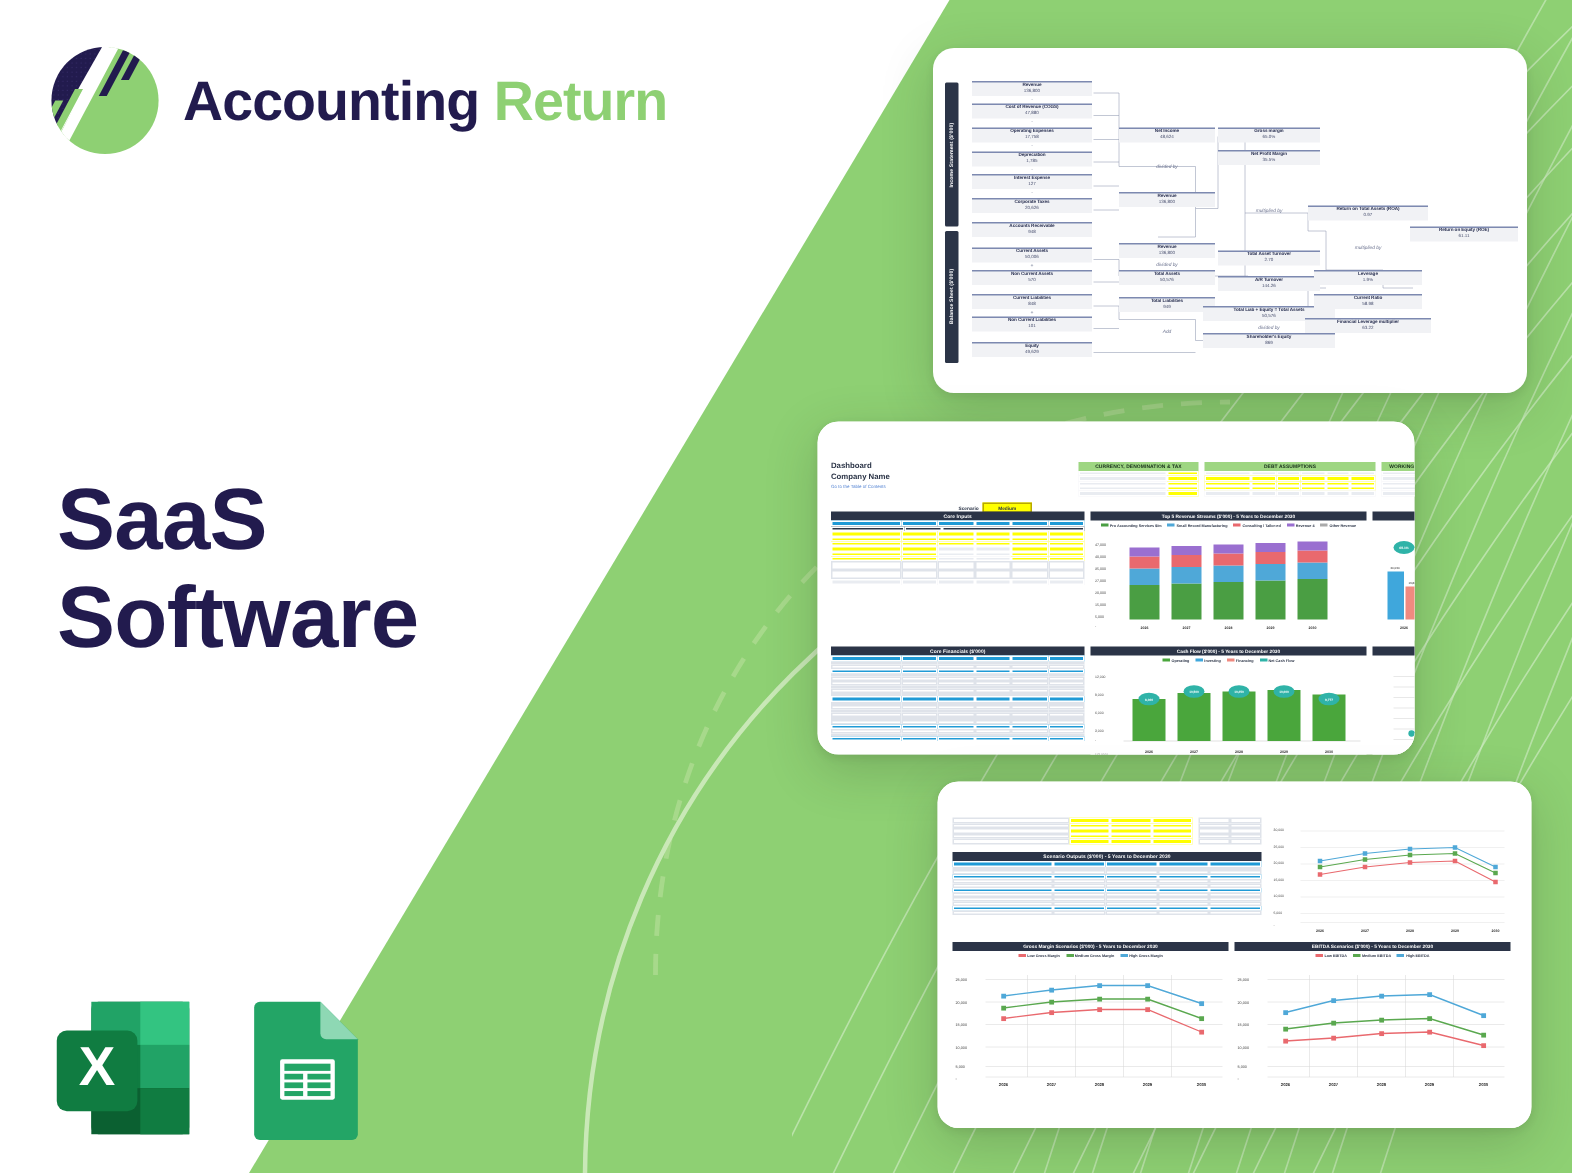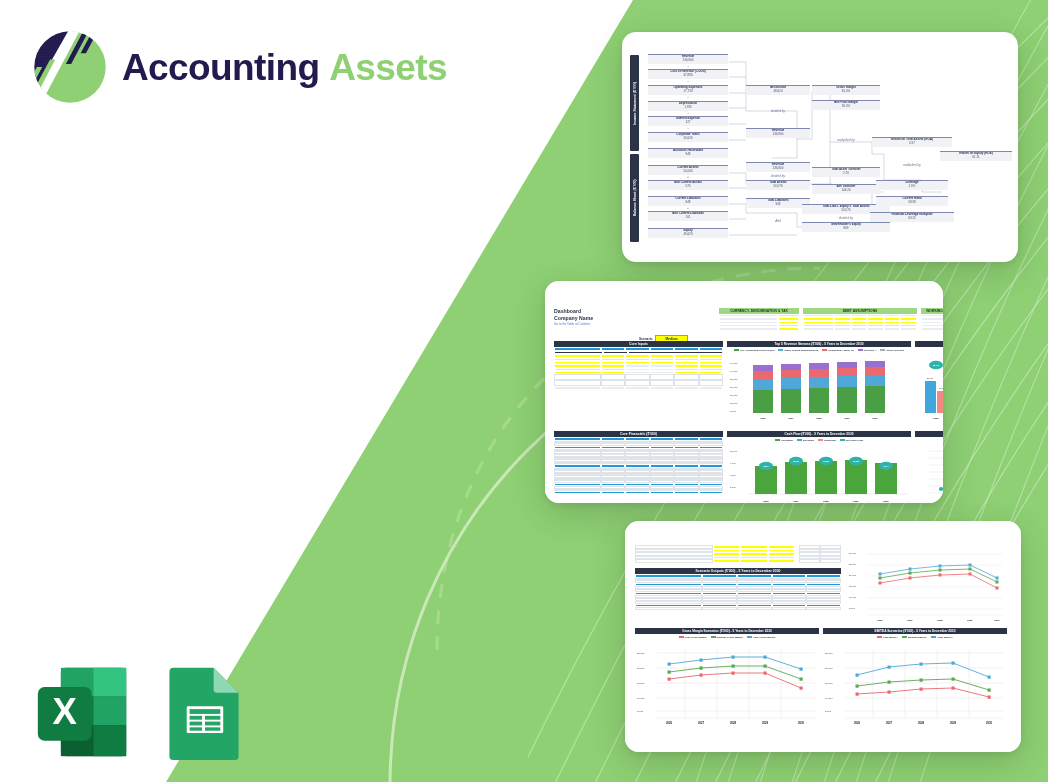--- a/index.html
+++ b/index.html
@@ -167,24 +167,28 @@
             <rect x="33" y="50" width="7" height="52" fill="#8ed073" transform="skewX(-28)"></rect>
             <rect x="45" y="40" width="7" height="62" fill="#8ed073" transform="skewX(-28)"></rect>
             <rect x="57" y="-2" width="7" height="104" fill="#ffffff" transform="skewX(-28)"></rect>
             <rect x="69" y="6" width="7" height="40" fill="#221b4e" transform="skewX(-28)"></rect>
             <rect x="81" y="2" width="7" height="30" fill="#221b4e" transform="skewX(-28)"></rect>
           </g>
           <path d="M 58,-12 L 66,-12 L 6,104 L -2,104 Z" fill="#ffffff"></path>
         </g>
       </svg>
       <div class="brand-text">
-        <span class="w1">Accounting</span><span>&nbsp;</span><span class="w2">Assets</span>
+        <span class="w1">Accounting</span><span>&nbsp;</span><span class="w2">Return</span>
       </div>
     </div>
 
+    <div class="headline">
+      <div>SaaS</div>
+      <div>Software</div>
+    </div>
 
     <div class="app-icons">
       <svg class="app-icon" viewBox="0 0 100 100">
         <rect x="28" y="4" width="68" height="92" rx="5" fill="#1d7044"></rect>
         <rect x="28" y="4" width="68" height="30" fill="#21a366"></rect>
         <rect x="62" y="4" width="34" height="30" fill="#33c481"></rect>
         <rect x="28" y="34" width="68" height="30" fill="#107c41"></rect>
         <rect x="62" y="34" width="34" height="30" fill="#21a366"></rect>
         <rect x="28" y="64" width="68" height="32" fill="#0b6031"></rect>
         <rect x="62" y="64" width="34" height="32" fill="#107c41"></rect>

